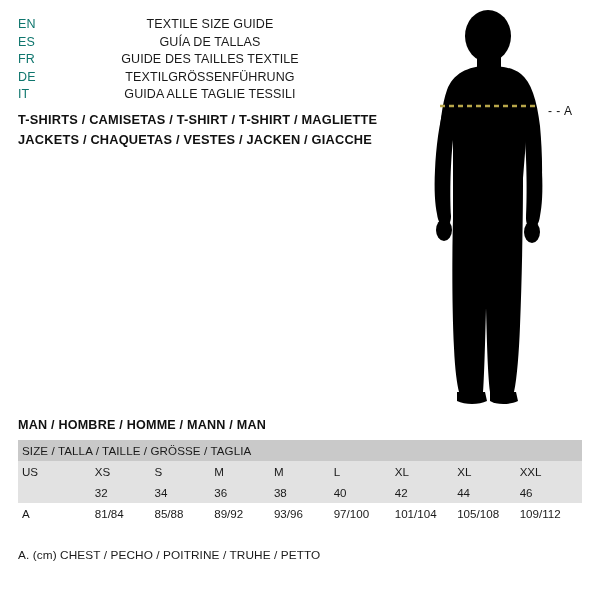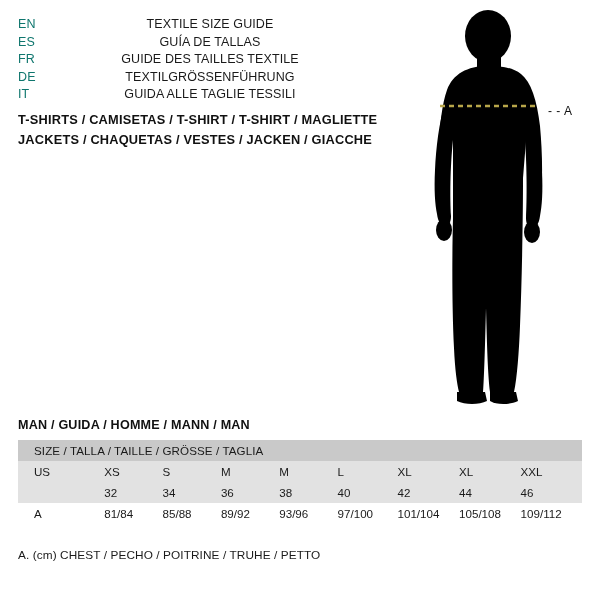--- a/index.html
+++ b/index.html
@@ -106,21 +106,21 @@
     color: #1a1a1a;
   }
   table.sizes th, table.sizes td {
     padding: 4px 0 4px 0;
     text-align: left;
     font-weight: normal;
     white-space: nowrap;
   }
   table.sizes th.label-col, table.sizes td.label-col {
     width: 88px;
-    padding-left: 16px;
+    padding-left: 4px;
   }
   table.sizes td.val, table.sizes th.val {
     width: 68px;
   }
   tr.head-row {
     background: #c9c9c9;
   }
   tr.head-row th {
     font-weight: normal;
     letter-spacing: 0.1px;
@@ -226,21 +226,21 @@
 
         <path d="M62 384 L90 384 L92 393 C 84 397, 70 397, 62 393 Z"></path>
         <path d="M95 384 L121 384 L123 393 C 115 397, 101 397, 95 393 Z"></path>
       </g>
 
       <line x1="45" y1="98" x2="141" y2="98" stroke="#b8a64a" stroke-width="2.5" stroke-dasharray="5 4"></line>
     </svg>
   </div>
   <div class="measure-label">- - A</div>
 
-  <div class="man-head">MAN / GUIDA / HOMME / MANN / MAN</div>
+  <div class="man-head">MAN / HOMBRE / HOMME / MANN / MAN</div>
 
   <div class="table-wrap">
     <table class="sizes">
       <tbody>
         <tr class="head-row">
           <th class="label-col" colspan="9">SIZE / TALLA / TAILLE / GRÖSSE / TAGLIA</th>
         </tr>
         <tr class="band">
           <td class="label-col">US</td>
           <td class="val">XS</td>

